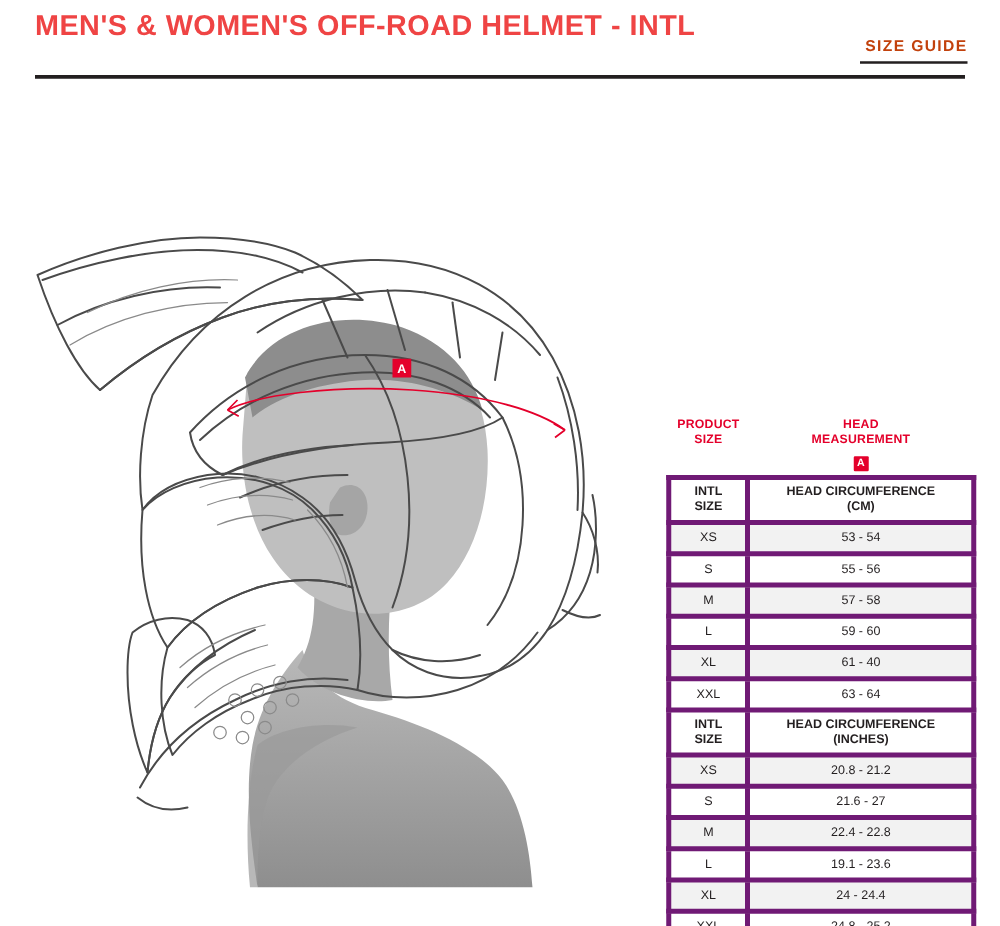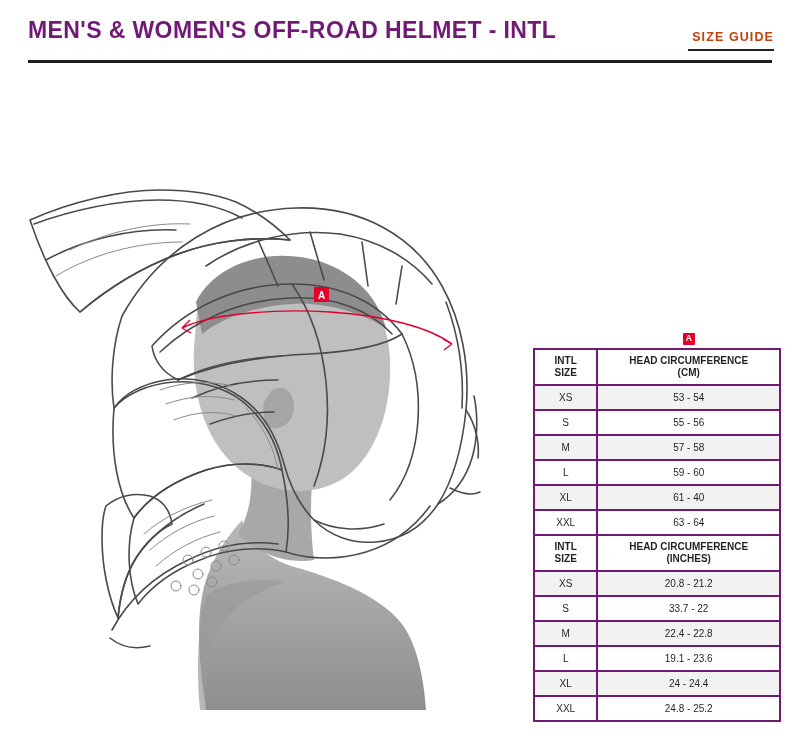--- a/index.html
+++ b/index.html
@@ -18,25 +18,25 @@
   }
 
   
   #header {
     position: absolute;
     left: 0; top: 0;
     width: 800px; height: 62px;
   }
   #header-title {
     position: absolute;
-    left: 28px; top: 17px;
+    left: 28px; top: 7px;
     font-size: 23px;
     font-weight: bold;
     letter-spacing: 0.4px;
-    color: #701a75;
+    color: #ef4444;
     white-space: nowrap;
   }
   #size-guide-wrap {
     position: absolute;
     right: 26px; top: 30px;
     text-align: right;
   }
   #size-guide-label {
     font-size: 12.5px;
     font-weight: bold;
@@ -110,21 +110,21 @@
 
   
   #size-table {
     position: absolute;
     left: 533px; top: 332px;
     width: 248px;
     border-collapse: collapse;
     font-size: 10.5px;
   }
   #size-table td {
-    border: 2px solid #701a75;
+    border: 4px solid #701a75;
     padding: 0;
     text-align: center;
     vertical-align: middle;
     color: #231f20;
   }
   #size-table tr.head-row td {
     border: none;
     color: #e4002b;
     font-weight: bold;
     font-size: 9.8px;
@@ -291,20 +291,30 @@
           <rect x="304" y="197" width="15" height="15" fill="#e4002b"></rect>
           <text x="311.5" y="208.5" font-family="Liberation Sans, sans-serif" font-size="10" font-weight="bold" fill="#ffffff" text-anchor="middle">A</text>
         </g>
       </g>
     </svg>
   </div>
 
 
   <table id="size-table">
     <tbody>
+      <tr class="head-row">
+        <td class="col-size">
+          <div>PRODUCT</div>
+          <div>SIZE</div>
+        </td>
+        <td class="col-meas">
+          <div>HEAD</div>
+          <div>MEASUREMENT</div>
+        </td>
+      </tr>
       <tr>
         <td class="badge-cell col-size"></td>
         <td class="badge-cell col-meas">
           <span class="badge">A</span>
         </td>
       </tr>
 
       <tr class="subhead-row">
         <td class="col-size">
           <div>INTL</div>
@@ -349,21 +359,21 @@
           <div>HEAD CIRCUMFERENCE</div>
           <div>(INCHES)</div>
         </td>
       </tr>
       <tr class="data-row shaded">
         <td class="col-size">XS</td>
         <td class="col-meas">20.8 - 21.2</td>
       </tr>
       <tr class="data-row">
         <td class="col-size">S</td>
-        <td class="col-meas">33.7 - 22</td>
+        <td class="col-meas">21.6 - 27</td>
       </tr>
       <tr class="data-row shaded">
         <td class="col-size">M</td>
         <td class="col-meas">22.4 - 22.8</td>
       </tr>
       <tr class="data-row">
         <td class="col-size">L</td>
         <td class="col-meas">19.1 - 23.6</td>
       </tr>
       <tr class="data-row shaded">

